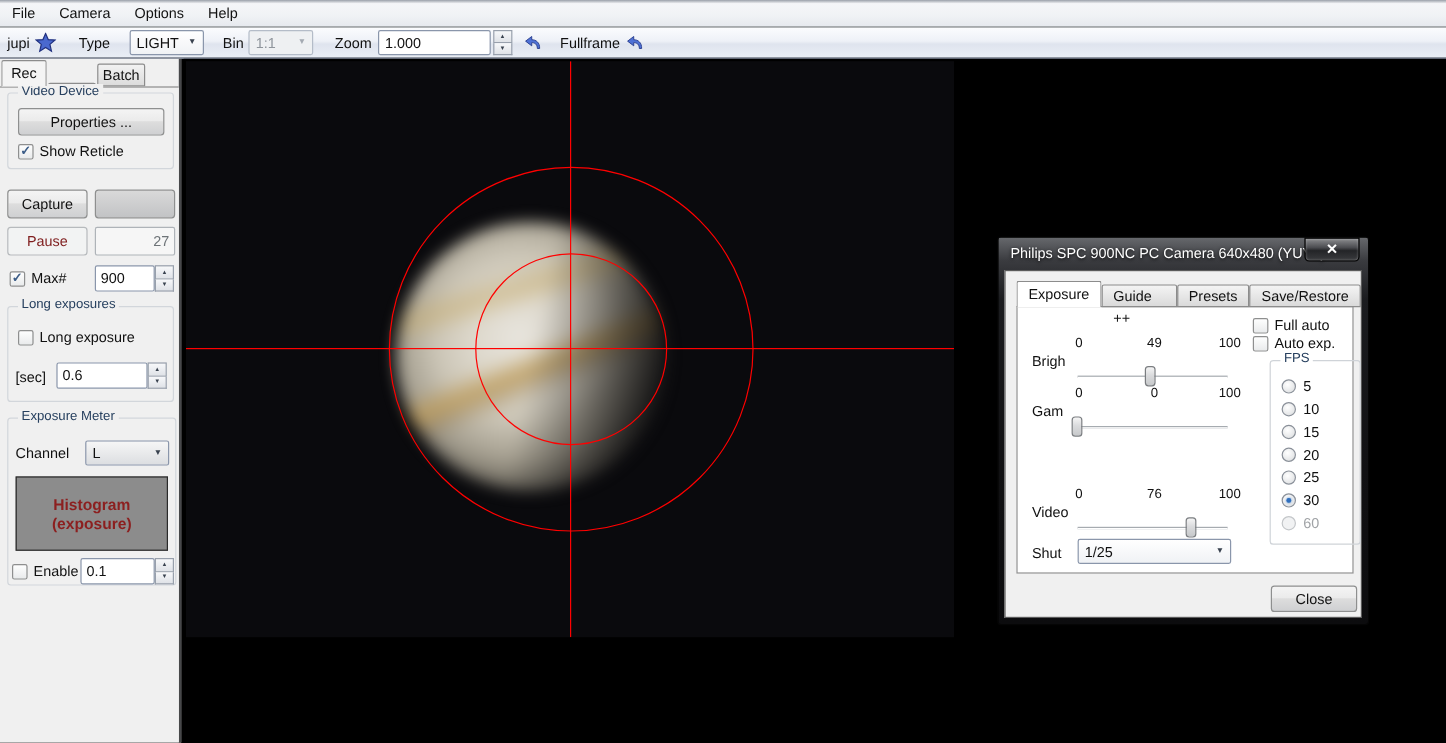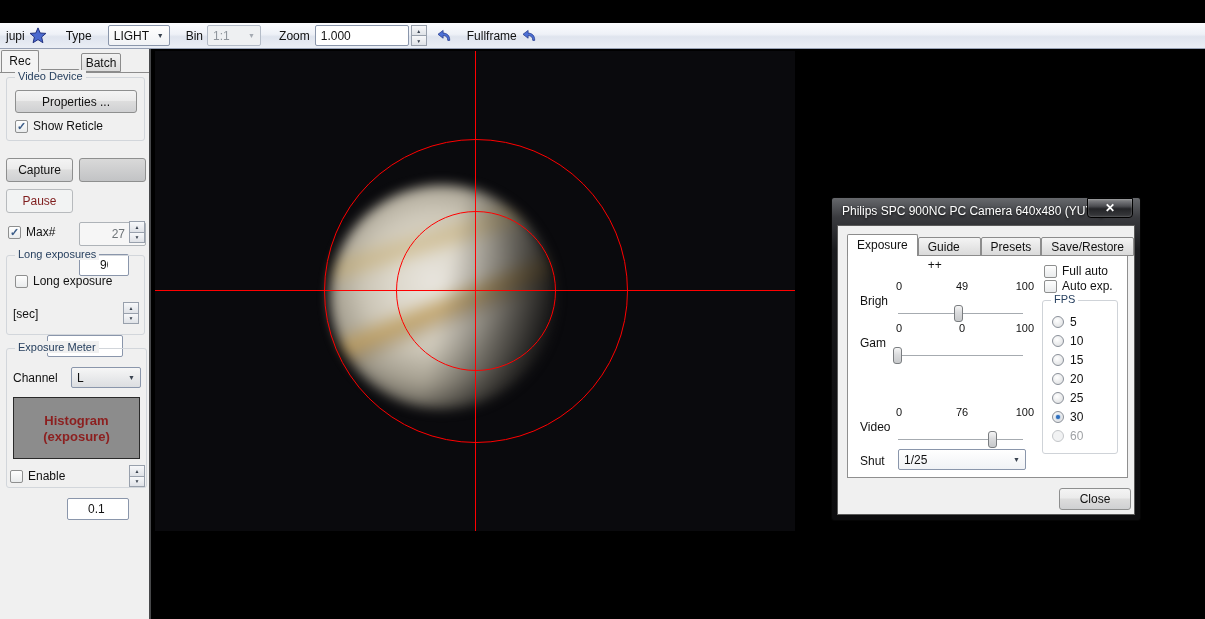--- a/index.html
+++ b/index.html
@@ -46,22 +46,22 @@
     display:flex; align-items:center; justify-content:center; cursor:default; }
   .btn.disabled { background:#f2f3f3; border-color:#b7babd; color:#7f1d1d; }
   .btn.blank { background:linear-gradient(180deg,#d9d9d9,#c2c3c5); border-color:#8e8f8f; }
 
   .cb { width:13px; height:13px; border:1px solid #8e8f8f; border-radius:2px;
     background:linear-gradient(180deg,#fefefe,#e9ebec); display:inline-flex; align-items:center; justify-content:center; }
   .cb .check-icon { font-size:11px; font-weight:bold; color:#3c5d88; line-height:10px; visibility:hidden; }
   .cb.checked .check-icon { visibility:visible; }
   .cb-row { position:absolute; display:flex; align-items:center; gap:5px; font-size:12px; color:#111; }
 
-  .field { background:#fff; border:1px solid #8a96ab; border-radius:2px; font-size:12px; color:#111; padding:0 20px;
-    font-family:"Liberation Sans",sans-serif;margin-top:33px; }
+  .field { background:#fff; border:1px solid #8a96ab; border-radius:2px; font-size:12px; color:#111; padding:0 4px;
+    font-family:"Liberation Sans",sans-serif; }
   .field.ro { background:#f6f6f6; border-color:#aeb3b8; color:#6e7478; text-align:right; display:flex; align-items:center; justify-content:flex-end; }
 
   #histogram-box { position:absolute; background:#8c8c8c; border:1px solid #2a2a2a; text-align:center;
     font-weight:bold; font-size:13px; color:#8c1f1f; padding-top:15px; line-height:16px; }
 
   
   #mainarea { position:absolute; left:153px; top:49px; width:1052px; height:570px; background:#000; }
   #video { position:absolute; left:155px; top:51px; width:640px; height:480px; background:#0a0a0d; overflow:hidden; }
 
   .jupiter-wrap { position:absolute; left:175px; top:134px; width:224px; height:224px; filter:blur(6px); }
@@ -119,20 +119,26 @@
   .radio-row { position:absolute; display:flex; align-items:center; gap:6px; font-size:12px; color:#111; }
   .radio-row.dis { color:#a0a3a6; }
 
   .dlg-btn { position:absolute; } 
 </style>
 </head>
 <body>
 
 <div id="app">
 
+  <div id="menubar">
+    <span class="menu-item">File</span>
+    <span class="menu-item">Camera</span>
+    <span class="menu-item">Options</span>
+    <span class="menu-item">Help</span>
+  </div>
 
   <div id="toolbar">
     <span class="tb-label" style="margin-left:6px">jupi</span>
     <span class="icon-btn" style="margin-left:3px">
       <svg width="18" height="17" viewBox="0 0 18 17">
           <path d="M9 0.9 L11.2 6 L16.9 6.4 L12.6 10 L13.9 15.7 L9 12.6 L4.1 15.7 L5.4 10 L1.1 6.4 L6.8 6 Z" fill="#4a69cf" stroke="#21317f" stroke-width="1"></path>
         </svg>
     </span>
     <span class="tb-label" style="margin-left:18px">Type</span>
     <span class="combo" style="width:62px;margin-left:16px">
@@ -321,21 +327,21 @@
             </span>
           <span>Full auto</span>
         </div>
         <div class="cb-row" style="left:196px;top:23px">
           <span class="cb">
               <span class="check-icon">✓</span>
             </span>
           <span>Auto exp.</span>
         </div>
 
-        <div class="group" style="left:194px;top:44px;width:76px;height:154px;border-color:#cfd3d8">
+        <div class="group" style="left:210px;top:44px;width:76px;height:154px;border-color:#cfd3d8">
           <span class="group-title" style="background:#fff">FPS</span>
           <div class="radio-row" style="left:9px;top:14px">
             <span class="radio"></span>
               <span>5</span>
             </div>
           <div class="radio-row" style="left:9px;top:33px">
             <span class="radio"></span>
               <span>10</span>
             </div>
           <div class="radio-row" style="left:9px;top:52px">

